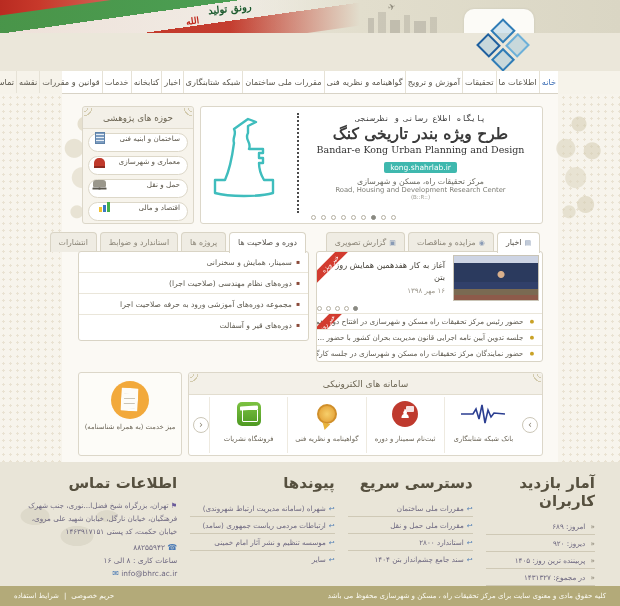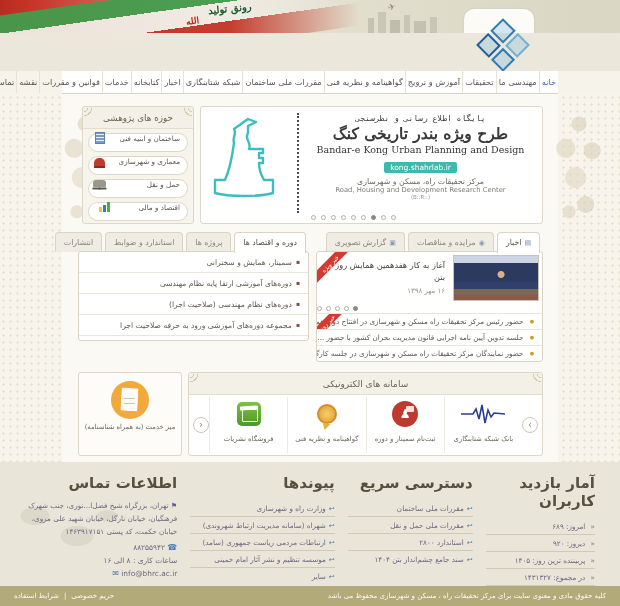--- a/index.html
+++ b/index.html
@@ -257,21 +257,21 @@
   </div>
   <div class="logo-diamonds">
       <i></i>
       <i></i>
       <i></i>
       <i></i>
     </div>
 
   <div class="nav">
     <div class="nav-item home">خانه</div>
-    <div class="nav-item">مهندسی ما</div>
+    <div class="nav-item">اطلاعات ما</div>
     <div class="nav-item">تحقیقات</div>
     <div class="nav-item">آموزش و ترویج</div>
     <div class="nav-item">گواهینامه و نظریه فنی</div>
     <div class="nav-item">مقررات ملی ساختمان</div>
     <div class="nav-item">شبکه شتابنگاری</div>
     <div class="nav-item">اخبار</div>
     <div class="nav-item">کتابخانه</div>
     <div class="nav-item">خدمات</div>
     <div class="nav-item">قوانین و مقررات</div>
     <div class="nav-item">نقشه</div>
@@ -335,28 +335,27 @@
       <span class="dot"></span>
       <span class="dot"></span>
       <span class="dot on"></span>
       <span class="dot"></span>
       <span class="dot"></span>
     </div>
   </div>
 
   <div class="tabbox courses">
     <div class="tabs">
-      <div class="tab active">دوره و اقتصاد ها</div>
+      <div class="tab active">دوره و صلاحیت ها</div>
       <div class="tab">پروژه ها</div>
       <div class="tab">استاندارد و ضوابط</div>
       <div class="tab">انتشارات</div>
     </div>
     <div class="tab-body clist">
       <div class="row">سمینار، همایش و سخنرانی</div>
-      <div class="row">دوره‌های آموزشی ارتقا پایه نظام مهندسی</div>
       <div class="row">دوره‌های نظام مهندسی (صلاحیت اجرا)</div>
       <div class="row">مجموعه دوره‌های آموزشی ورود به حرفه صلاحیت اجرا</div>
       <div class="row" style="border-bottom:none">دوره‌های قیر و آسفالت</div>
     </div>
   </div>
 
   <div class="tabbox newsbox">
     <div class="tabs">
       <div class="tab active">
         <span class="tic">▤</span>
@@ -462,21 +461,20 @@
       </div>
       <div class="fcol col-quick">
         <h4>دسترسی سریع</h4>
         <div class="fitem"><span class="lnk">↩</span><span>مقررات ملی ساختمان</span></div>
         <div class="fitem"><span class="lnk">↩</span><span>مقررات ملی حمل و نقل</span></div>
         <div class="fitem"><span class="lnk">↩</span><span>استاندارد ۲۸۰۰</span></div>
         <div class="fitem nob"><span class="lnk">↩</span><span>سند جامع چشم‌انداز بتن ۱۴۰۴</span></div>
       </div>
       <div class="fcol col-links">
         <h4>پیوندها</h4>
-        <div class="fitem"><span class="lnk">↩</span><span>وزارت راه و شهرسازی</span></div>
         <div class="fitem"><span class="lnk">↩</span><span>شهراه (سامانه مدیریت ارتباط شهروندی)</span></div>
         <div class="fitem"><span class="lnk">↩</span><span>ارتباطات مردمی ریاست جمهوری (سامد)</span></div>
         <div class="fitem"><span class="lnk">↩</span><span>موسسه تنظیم و نشر آثار امام خمینی</span></div>
         <div class="fitem nob"><span class="lnk">↩</span><span>سایر</span></div>
       </div>
       <div class="fcol col-contact">
         <div class="worldmap"></div>
         <h4>اطلاعات تماس</h4>
         <div class="addr">
           <span class="ci" style="color:#6a5a9a">⚑</span>

